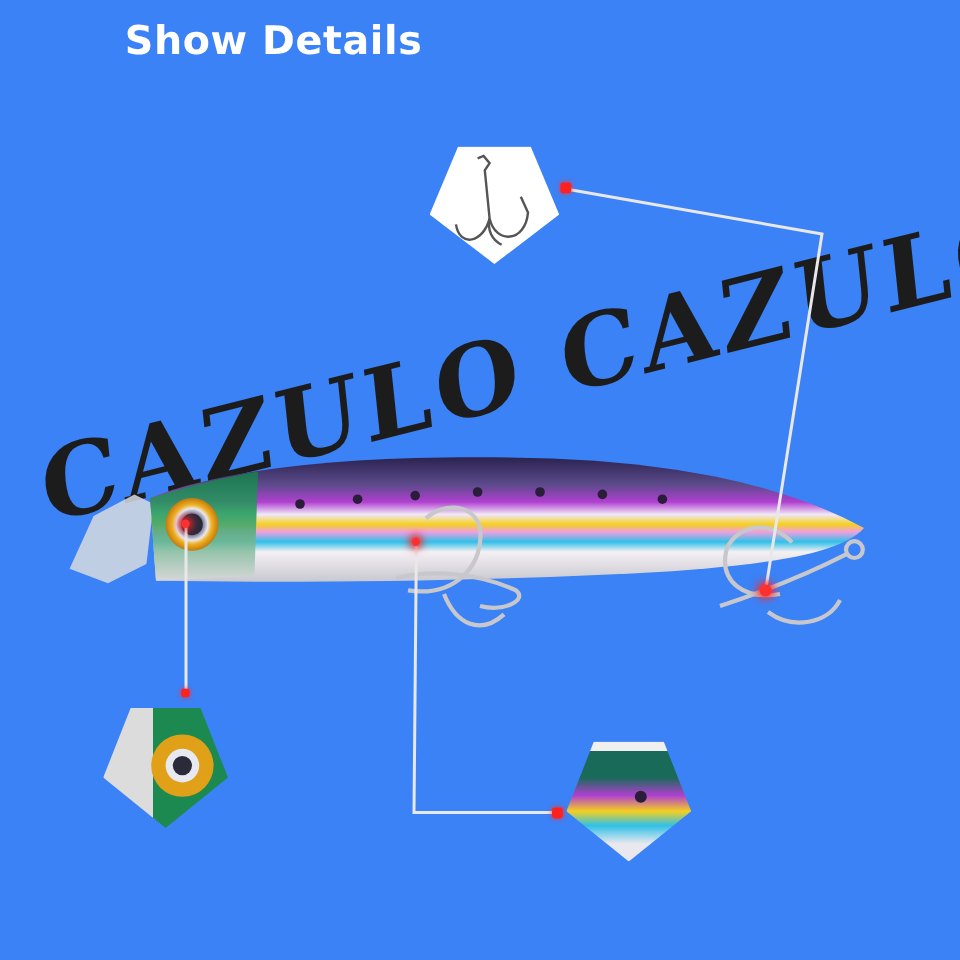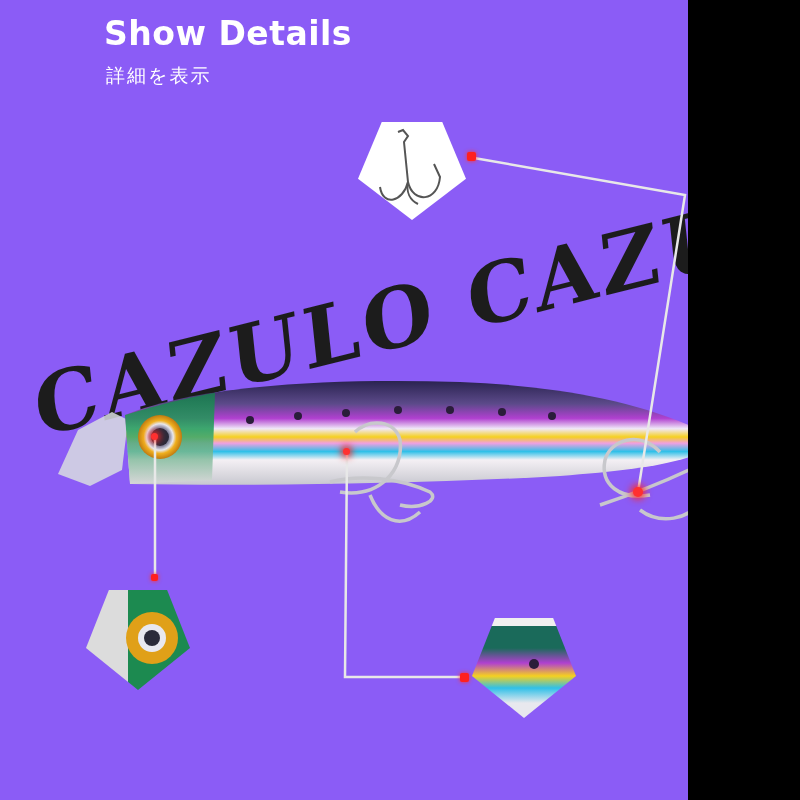--- a/index.html
+++ b/index.html
@@ -1,32 +1,31 @@
 <!DOCTYPE html>
 <html><head>
 <meta charset="utf-8">
 <style>
   html,body{margin:0;padding:0;background:#000;}
-  #stage{position:relative;width:688px;height:800px;background:#8b5cf6;overflow:hidden;font-family:"DejaVu Sans",sans-serif;}
+  #stage{position:relative;width:800px;height:800px;background:#3b82f6;overflow:hidden;font-family:"DejaVu Sans",sans-serif;}
   .title{position:absolute;left:104px;top:14px;color:#fff;font-family:"DejaVu Sans",sans-serif;font-weight:bold;font-style:normal;font-size:33px;letter-spacing:0.5px;}
   .subtitle{position:absolute;left:106px;top:63px;color:#fff;font-size:19px;letter-spacing:2px;}
   .watermark{position:absolute;left:40px;top:360px;color:#1c1c1c;font-family:"DejaVu Serif",serif;font-weight:bold;font-size:82px;transform:rotate(-14deg) skewX(-8deg);transform-origin:left bottom;white-space:nowrap;letter-spacing:4px;}
   .callout-label{position:absolute;color:#fff;font-weight:bold;font-size:13.5px;letter-spacing:0.3px;white-space:nowrap;}
   .pentagon{position:absolute;clip-path:polygon(22% 0,78% 0,100% 58%,50% 100%,0 58%);}
   .dot{position:absolute;width:9px;height:9px;background:#ff2020;border-radius:2px;box-shadow:0 0 4px #ff3030;}
   .glow{position:absolute;width:10px;height:10px;border-radius:50%;background:#ff3030;box-shadow:0 0 6px 3px rgba(255,40,40,0.8);}
   svg.lines{position:absolute;left:0;top:0;}
 </style>
 </head>
 <body>
 
 <div id="stage">
 
   <div class="title">Show Details</div>
-  <div class="subtitle">詳細を表示</div>
 
   <div class="watermark">CAZULO CAZULO</div>
 
   <svg class="lures" width="800" height="800" style="position:absolute;left:0;top:0;">
     <defs>
       <linearGradient id="body" x1="0" y1="0" x2="0" y2="1">
         <stop offset="0" stop-color="#2a2350"></stop>
         <stop offset="0.22" stop-color="#5c4a8a"></stop>
         <stop offset="0.36" stop-color="#b040d0"></stop>
         <stop offset="0.46" stop-color="#f0e8f8"></stop>

